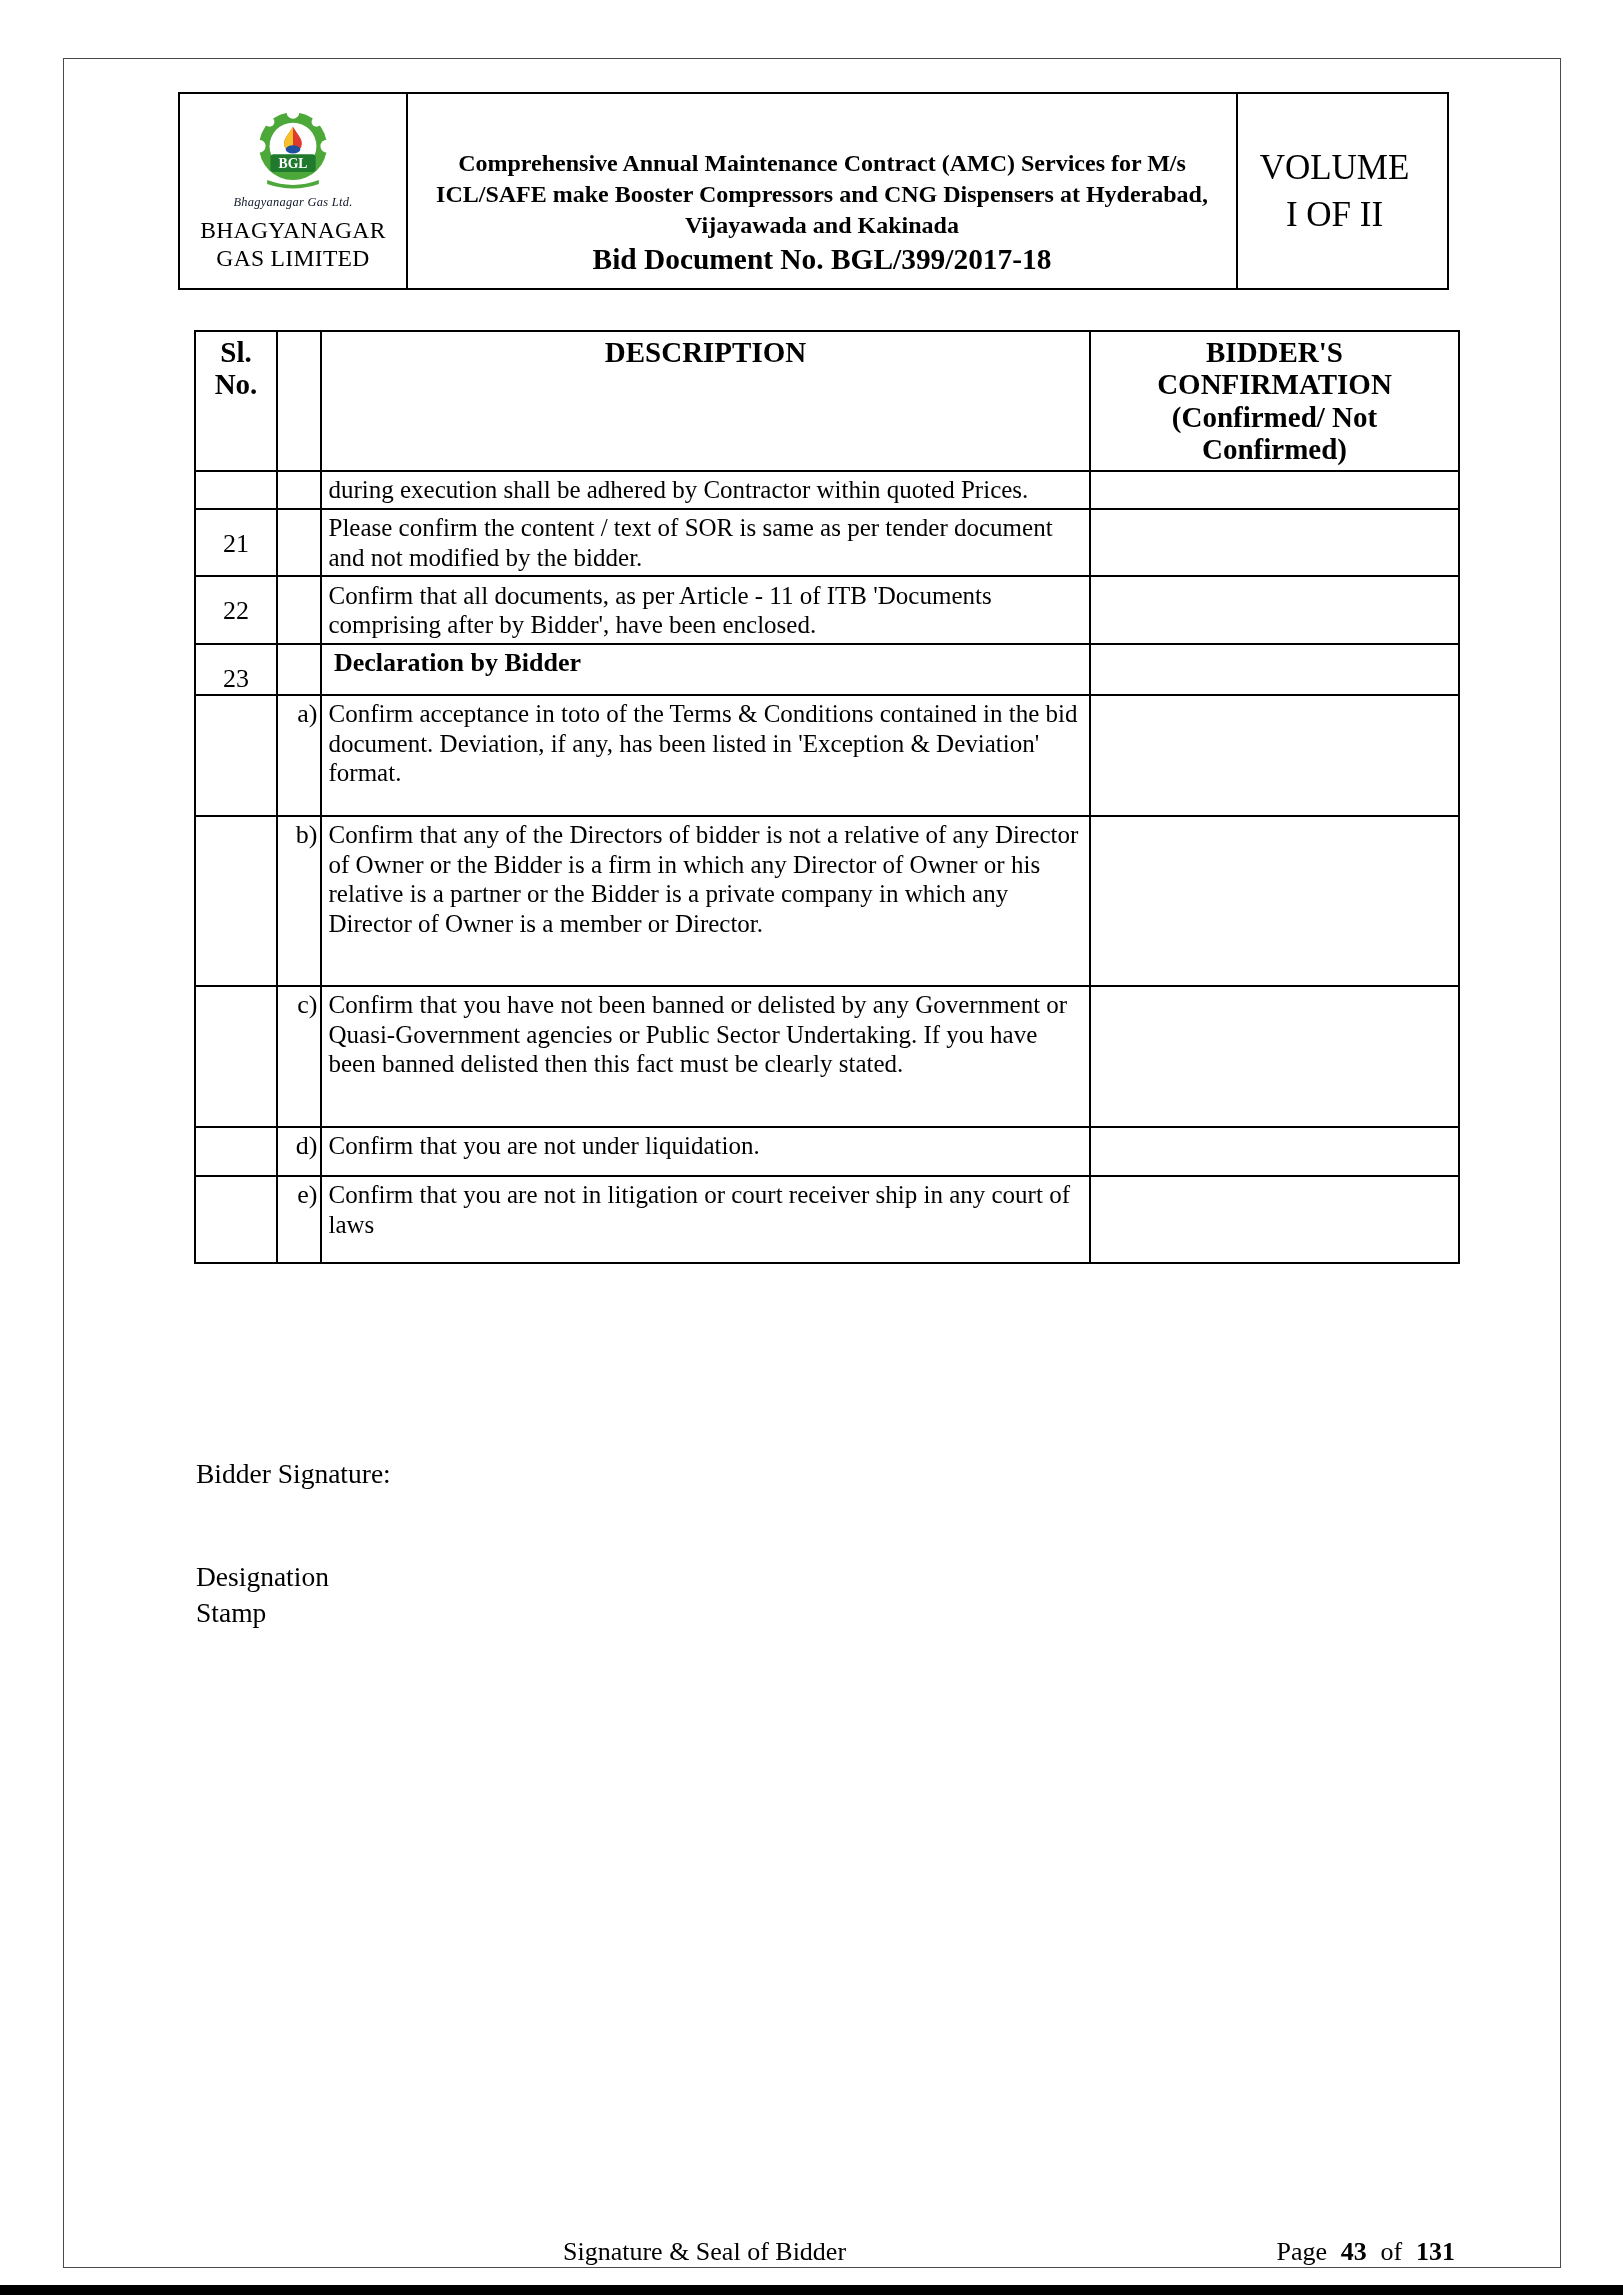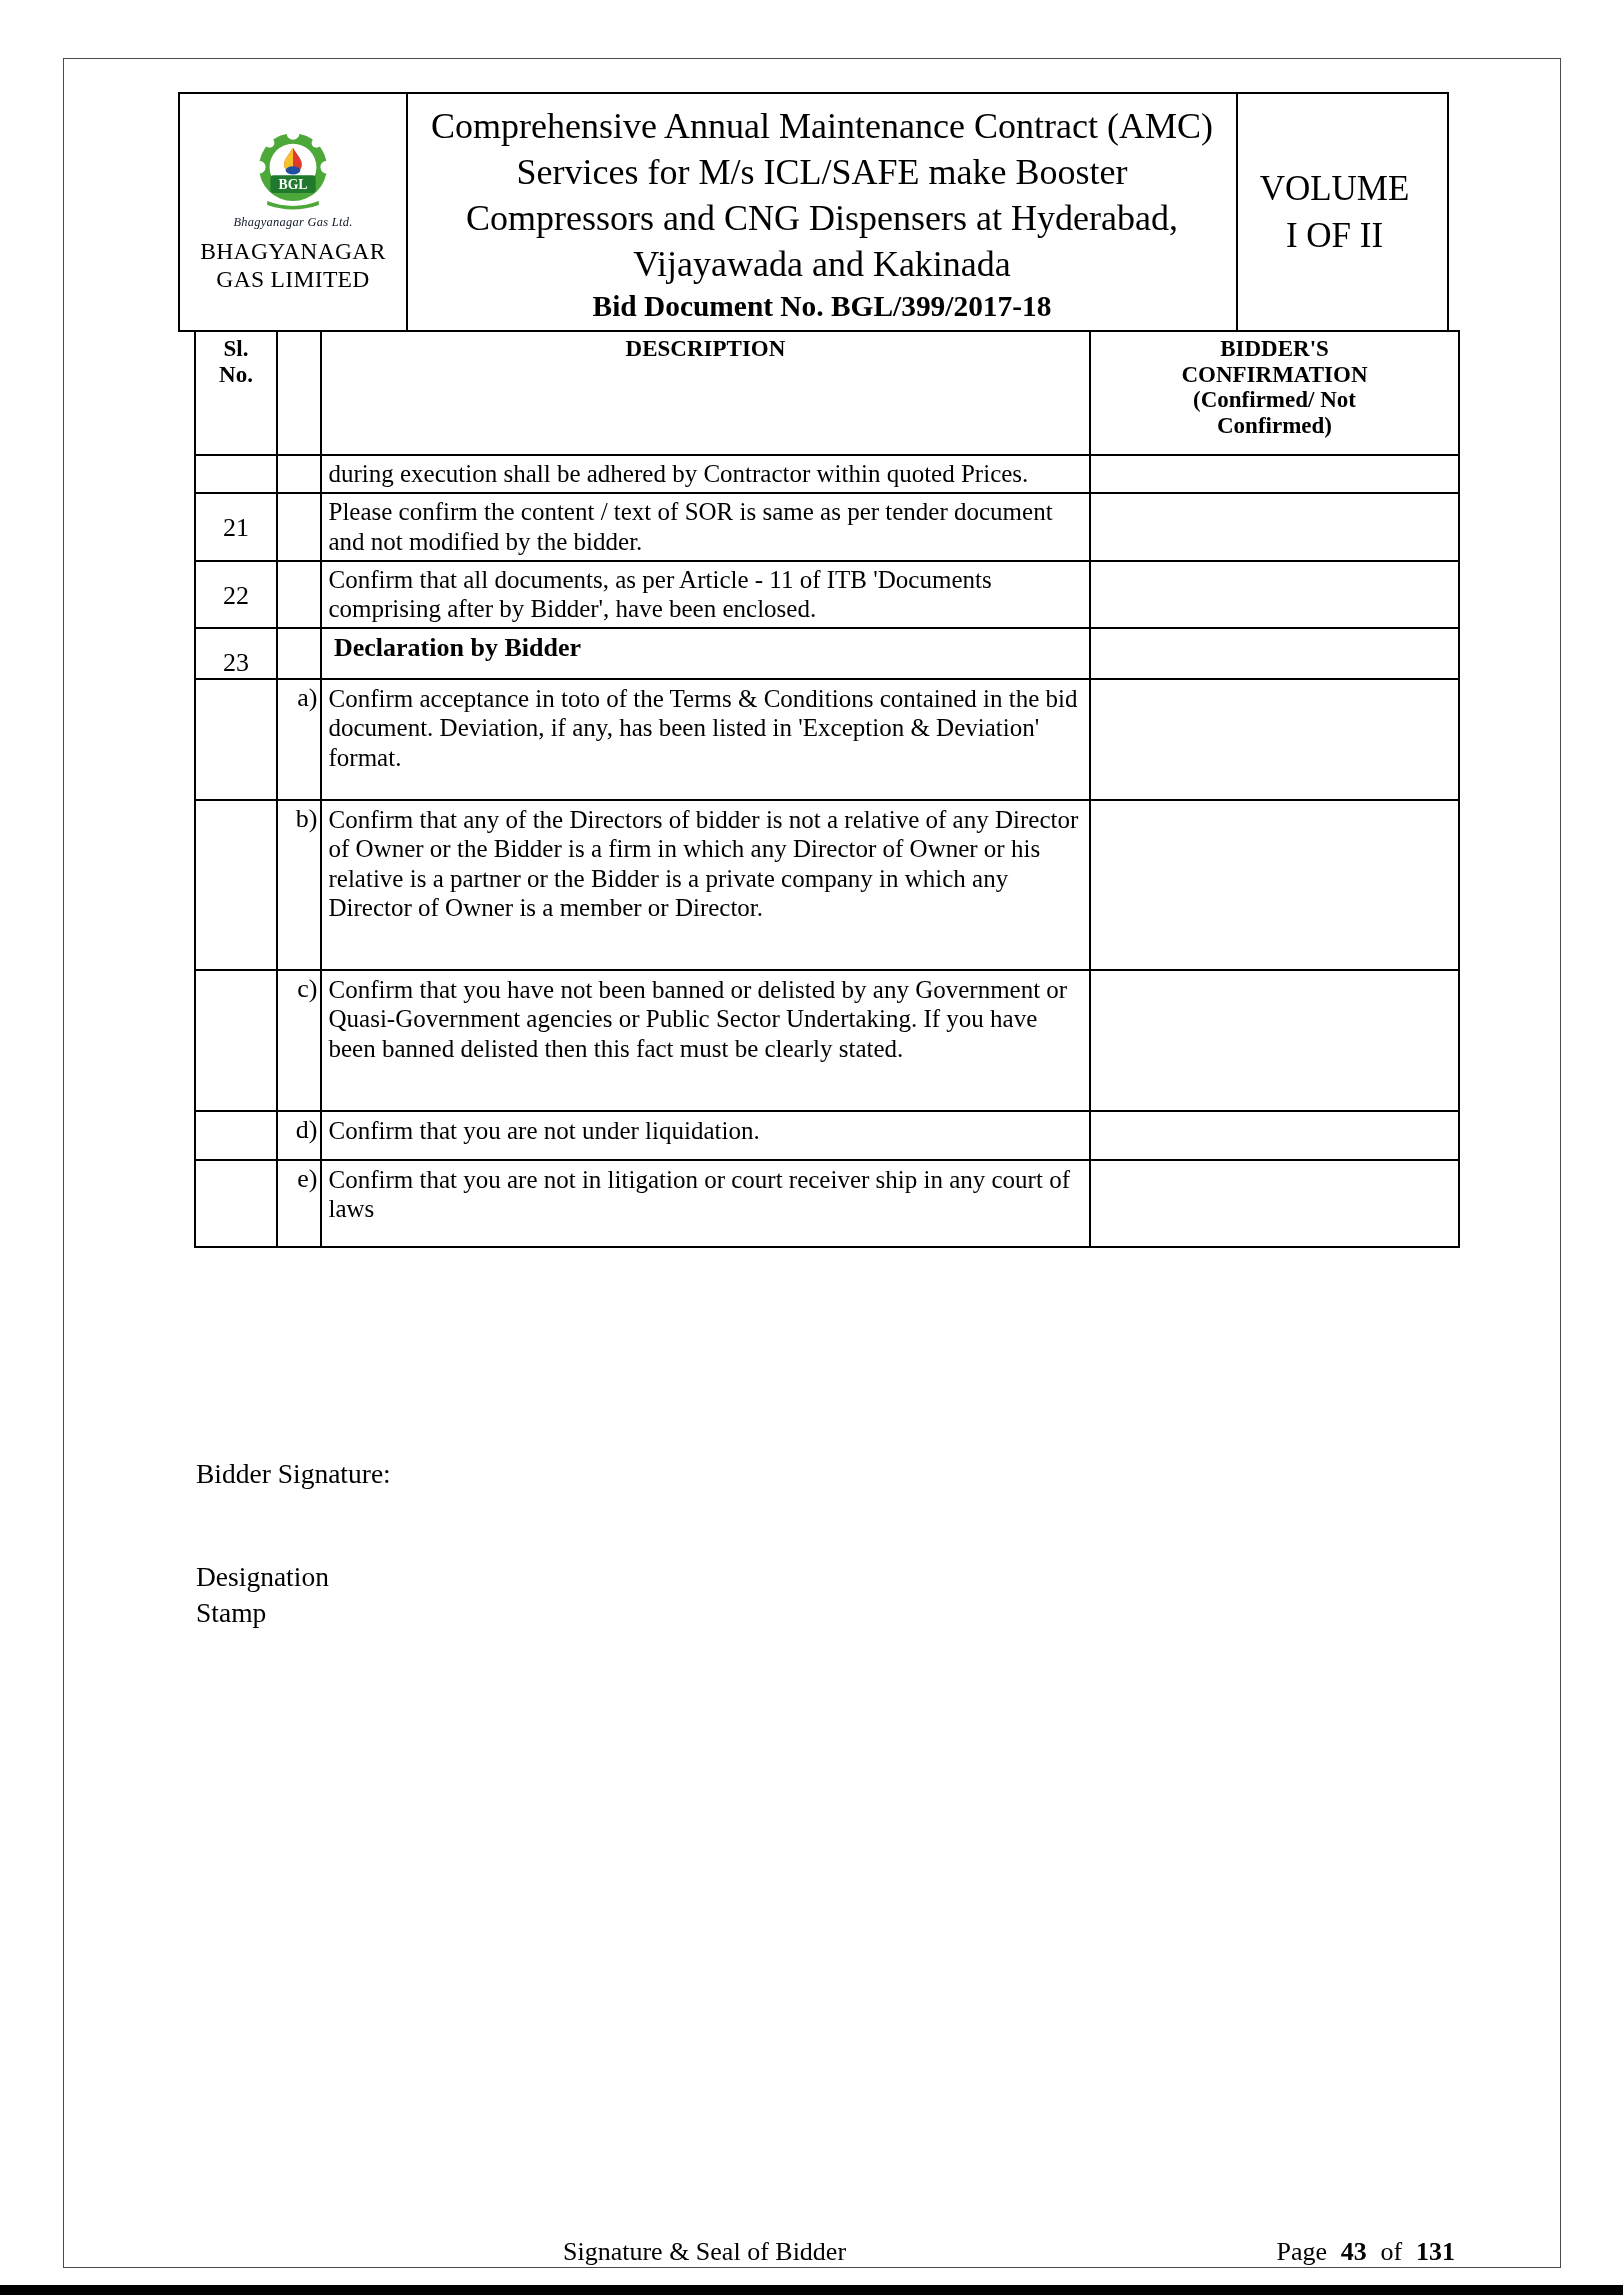--- a/index.html
+++ b/index.html
@@ -62,23 +62,24 @@
   }
   .title-cell {
     width: 830px;
     padding: 9.2px 14.4px 6.5px 14.4px;
     text-align: center;
     display: flex;
     flex-direction: column;
     justify-content: center;
   }
   .doc-title {
-    font-weight: normal;
-    font-size: 36px;
+    font-weight: bold;
+    font-size: 24px;
     line-height: 1.28;
+    margin-top: 40px;
   }
   .bid-doc-no {
     font-weight: bold;
     font-size: 29.4px;
     margin-top: 2.6px;
   }
   .volume-cell {
     width: 193px;
     display: flex;
     align-items: center;
@@ -95,21 +96,21 @@
     left: 194px; top: 330px;
     width: 1264px;
     border-collapse: collapse;
     table-layout: fixed;
   }
   .main-table th, .main-table td {
     border: 2px solid #000;
     vertical-align: top;
   }
   .main-table th {
-    font-size: 23px;
+    font-size: 29px;
     font-weight: bold;
     line-height: 1.12;
     padding: 3.9px 5.2px;
     white-space: pre-line;
     text-align: center;
   }
   tr.r-head { height: 124px; }
   tr.r0 { height: 33px; }
   tr.r1 { height: 65px; }
   tr.r2 { height: 65px; }

